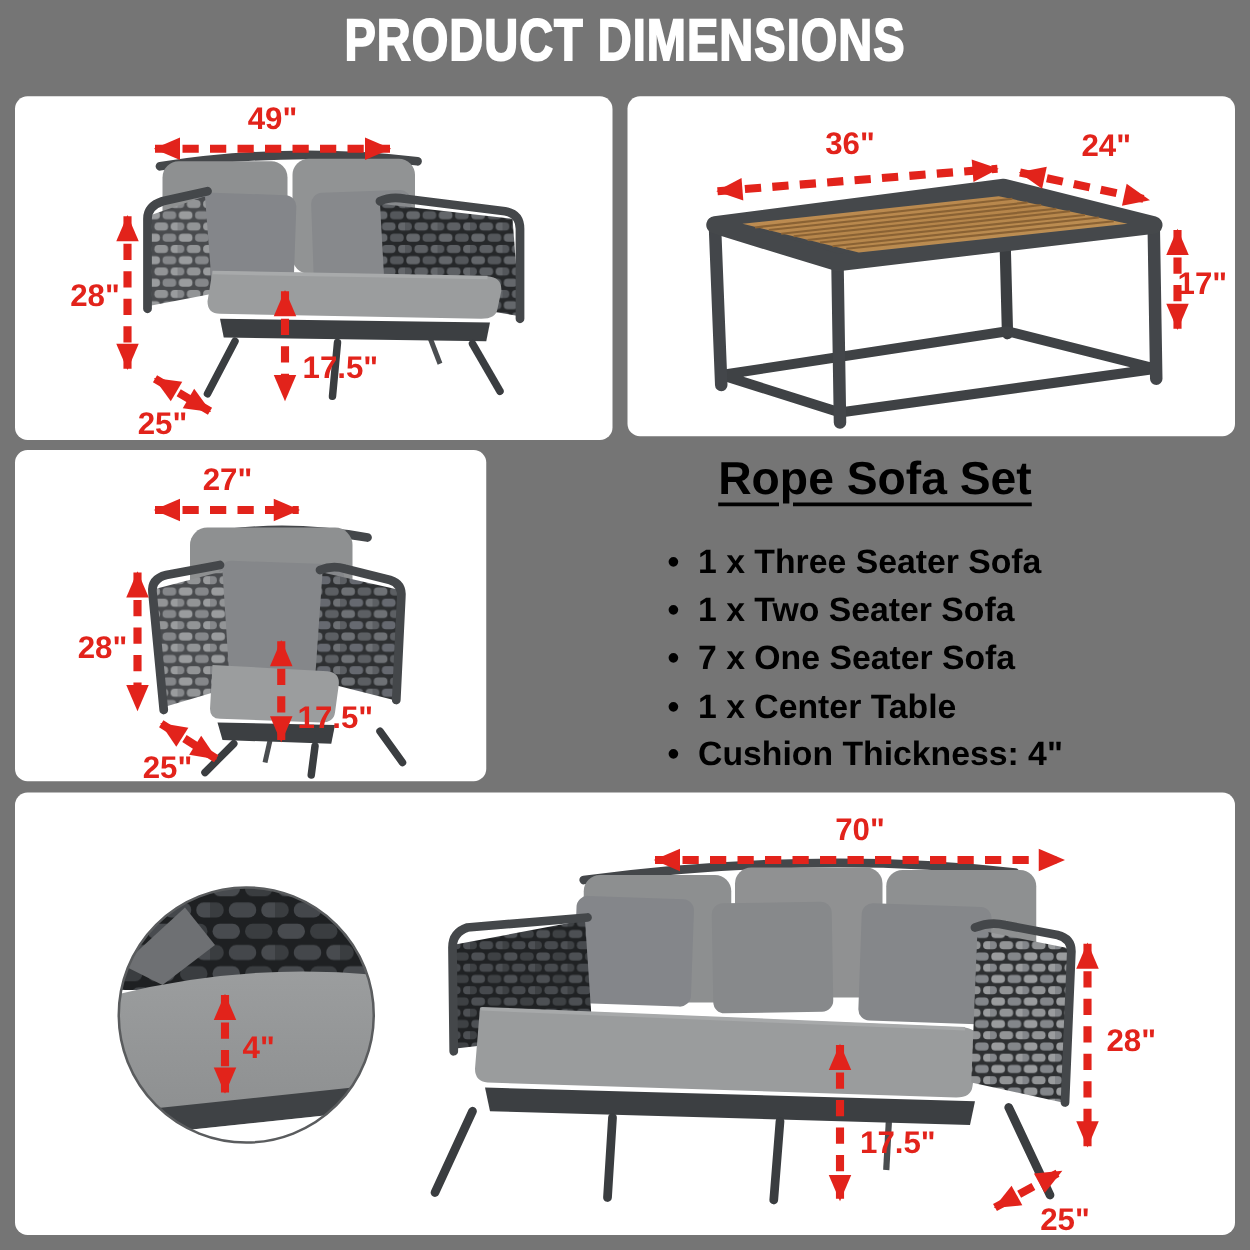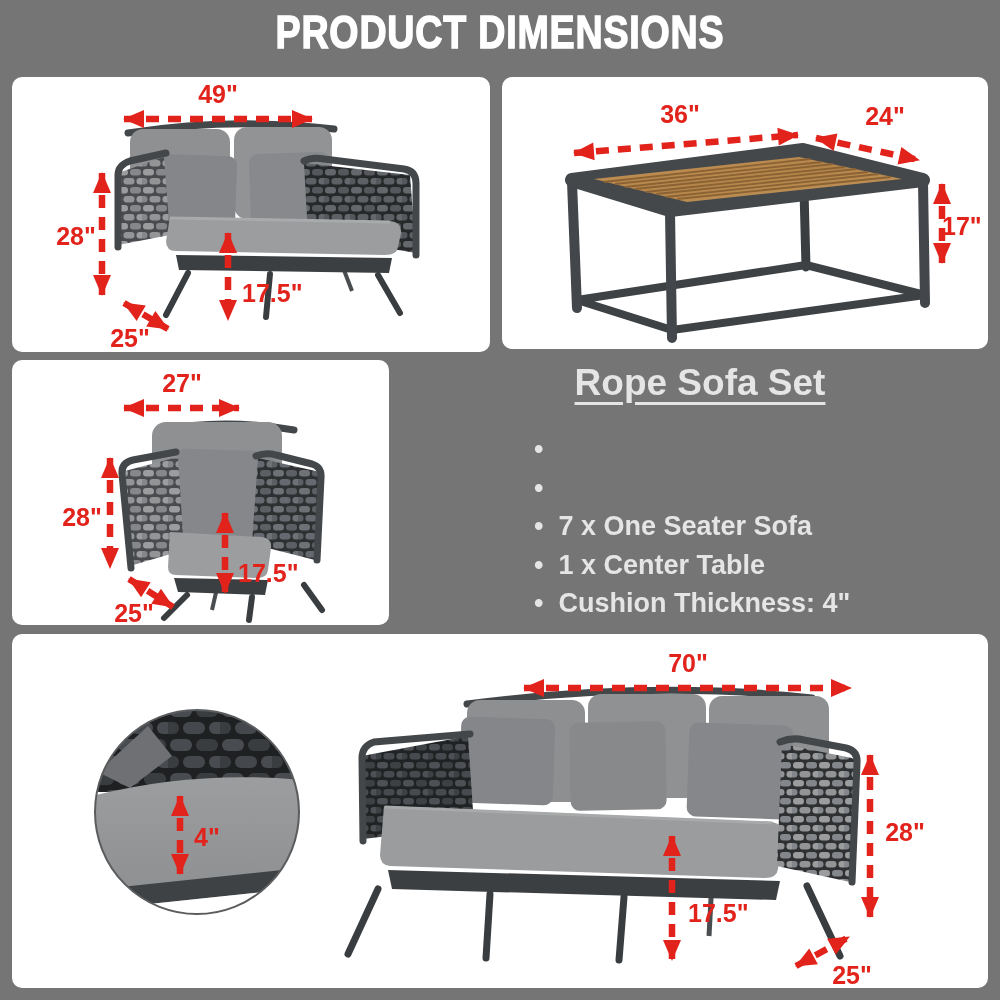--- a/index.html
+++ b/index.html
@@ -26,21 +26,21 @@
   #panel-c{left:12px;top:360px;width:377px;height:265px;}
   #panel-d{left:12px;top:634px;width:976px;height:354px;}
   .panel svg{display:block;width:100%;height:100%;}
   .dim{
     font-family:"Liberation Sans",sans-serif;
     font-weight:bold;font-size:25px;fill:#e2231b;
   }
   .dimline{stroke:#e2231b;stroke-width:6.5;stroke-dasharray:13 9;fill:none;}
   .frame{stroke:#44474a;stroke-width:7;fill:none;stroke-linecap:round;}
   .set-info{
-    position:absolute;left:500px;top:362px;width:400px;color:#e5e5e5;
+    position:absolute;left:500px;top:362px;width:400px;color:#000000;
   }
   .set-info h2{
     margin:0;font-size:37px;font-weight:bold;text-align:center;
     text-decoration:underline;text-decoration-thickness:3px;text-underline-offset:7px;
   }
   .set-info ul{
     list-style:none;margin:26px 0 0 0;padding:0 0 0 34px;
     font-size:27px;font-weight:bold;
   }
   .set-info li{display:flex;gap:15px;line-height:38.5px;}
@@ -221,23 +221,25 @@
         <text class="dim" x="122" y="262" text-anchor="middle">25"</text>
       </g>
     </svg>
   </section>
 
   <aside class="set-info">
     <h2>Rope Sofa Set</h2>
     <ul>
       <li>
         <span>•</span>
-      </li>
-      <li>
-        <span>•</span>
+        <span>1 x Three Seater Sofa</span>
+      </li>
+      <li>
+        <span>•</span>
+        <span>1 x Two Seater Sofa</span>
       </li>
       <li>
         <span>•</span>
         <span>7 x One Seater Sofa</span>
       </li>
       <li>
         <span>•</span>
         <span>1 x Center Table</span>
       </li>
       <li>

